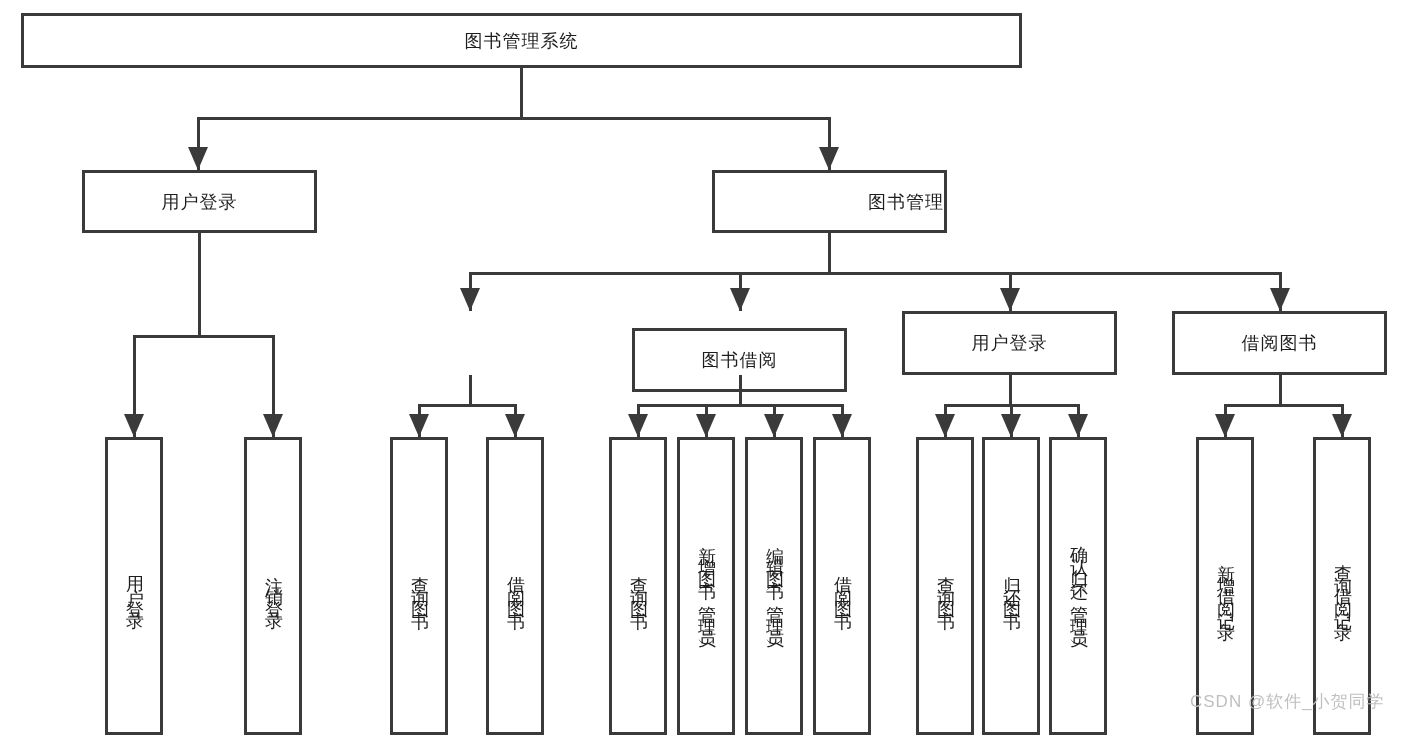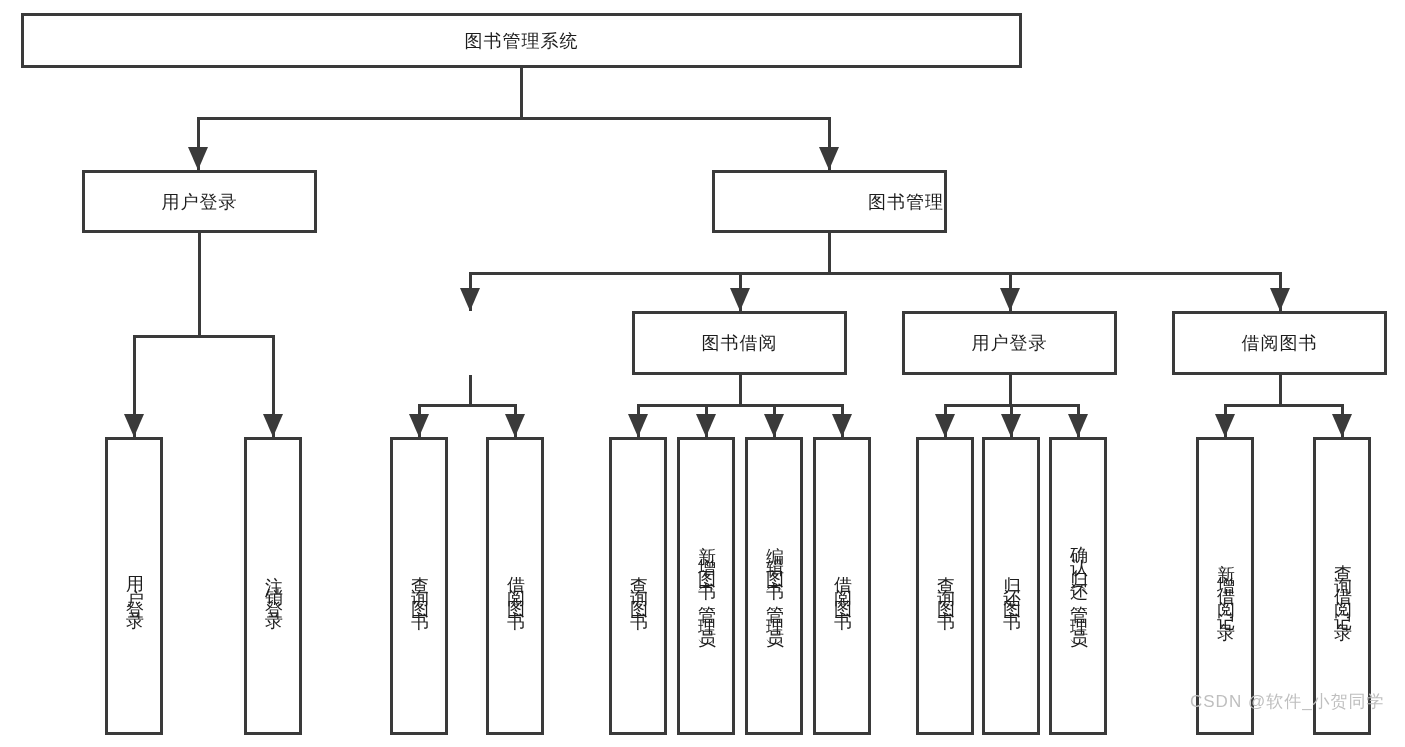--- a/index.html
+++ b/index.html
@@ -29,21 +29,21 @@
     position:absolute;width:0;height:0;
     border-left:10px solid transparent;
     border-right:10px solid transparent;
     border-top:23px solid var(--line);
   }
   
   .n-root{left:21px;top:13px;width:1001px;height:55px;}
   .n-user-login{left:82px;top:170px;width:235px;height:63px;}
   .n-book-mgmt{left:712px;top:170px;width:235px;height:63px;justify-content:flex-end;}
   .n-new-book{left:362px;top:311px;width:215px;height:64px;}
-  .n-book-borrow{left:632px;top:311px;width:215px;height:64px;}
+  .n-book-borrow{left:632px;top:328px;width:215px;height:64px;}
   .n-cur-borrow{left:902px;top:311px;width:215px;height:64px;}
   .n-borrow-rec{left:1172px;top:311px;width:215px;height:64px;}
   .leaf{top:437px;width:58px;height:298px;}
   .l1{left:105px;} .l2{left:244px;} .l3{left:390px;} .l4{left:486px;}
   .l5{left:609px;} .l6{left:677px;} .l7{left:745px;} .l8{left:813px;}
   .l9{left:916px;} .l10{left:982px;} .l11{left:1049px;} .l12{left:1196px;} .l13{left:1313px;}
   .watermark{
     position:absolute;left:1190px;top:690px;
     font-size:17px;color:var(--watermark);letter-spacing:1px;white-space:nowrap;text-align:center;
   }

